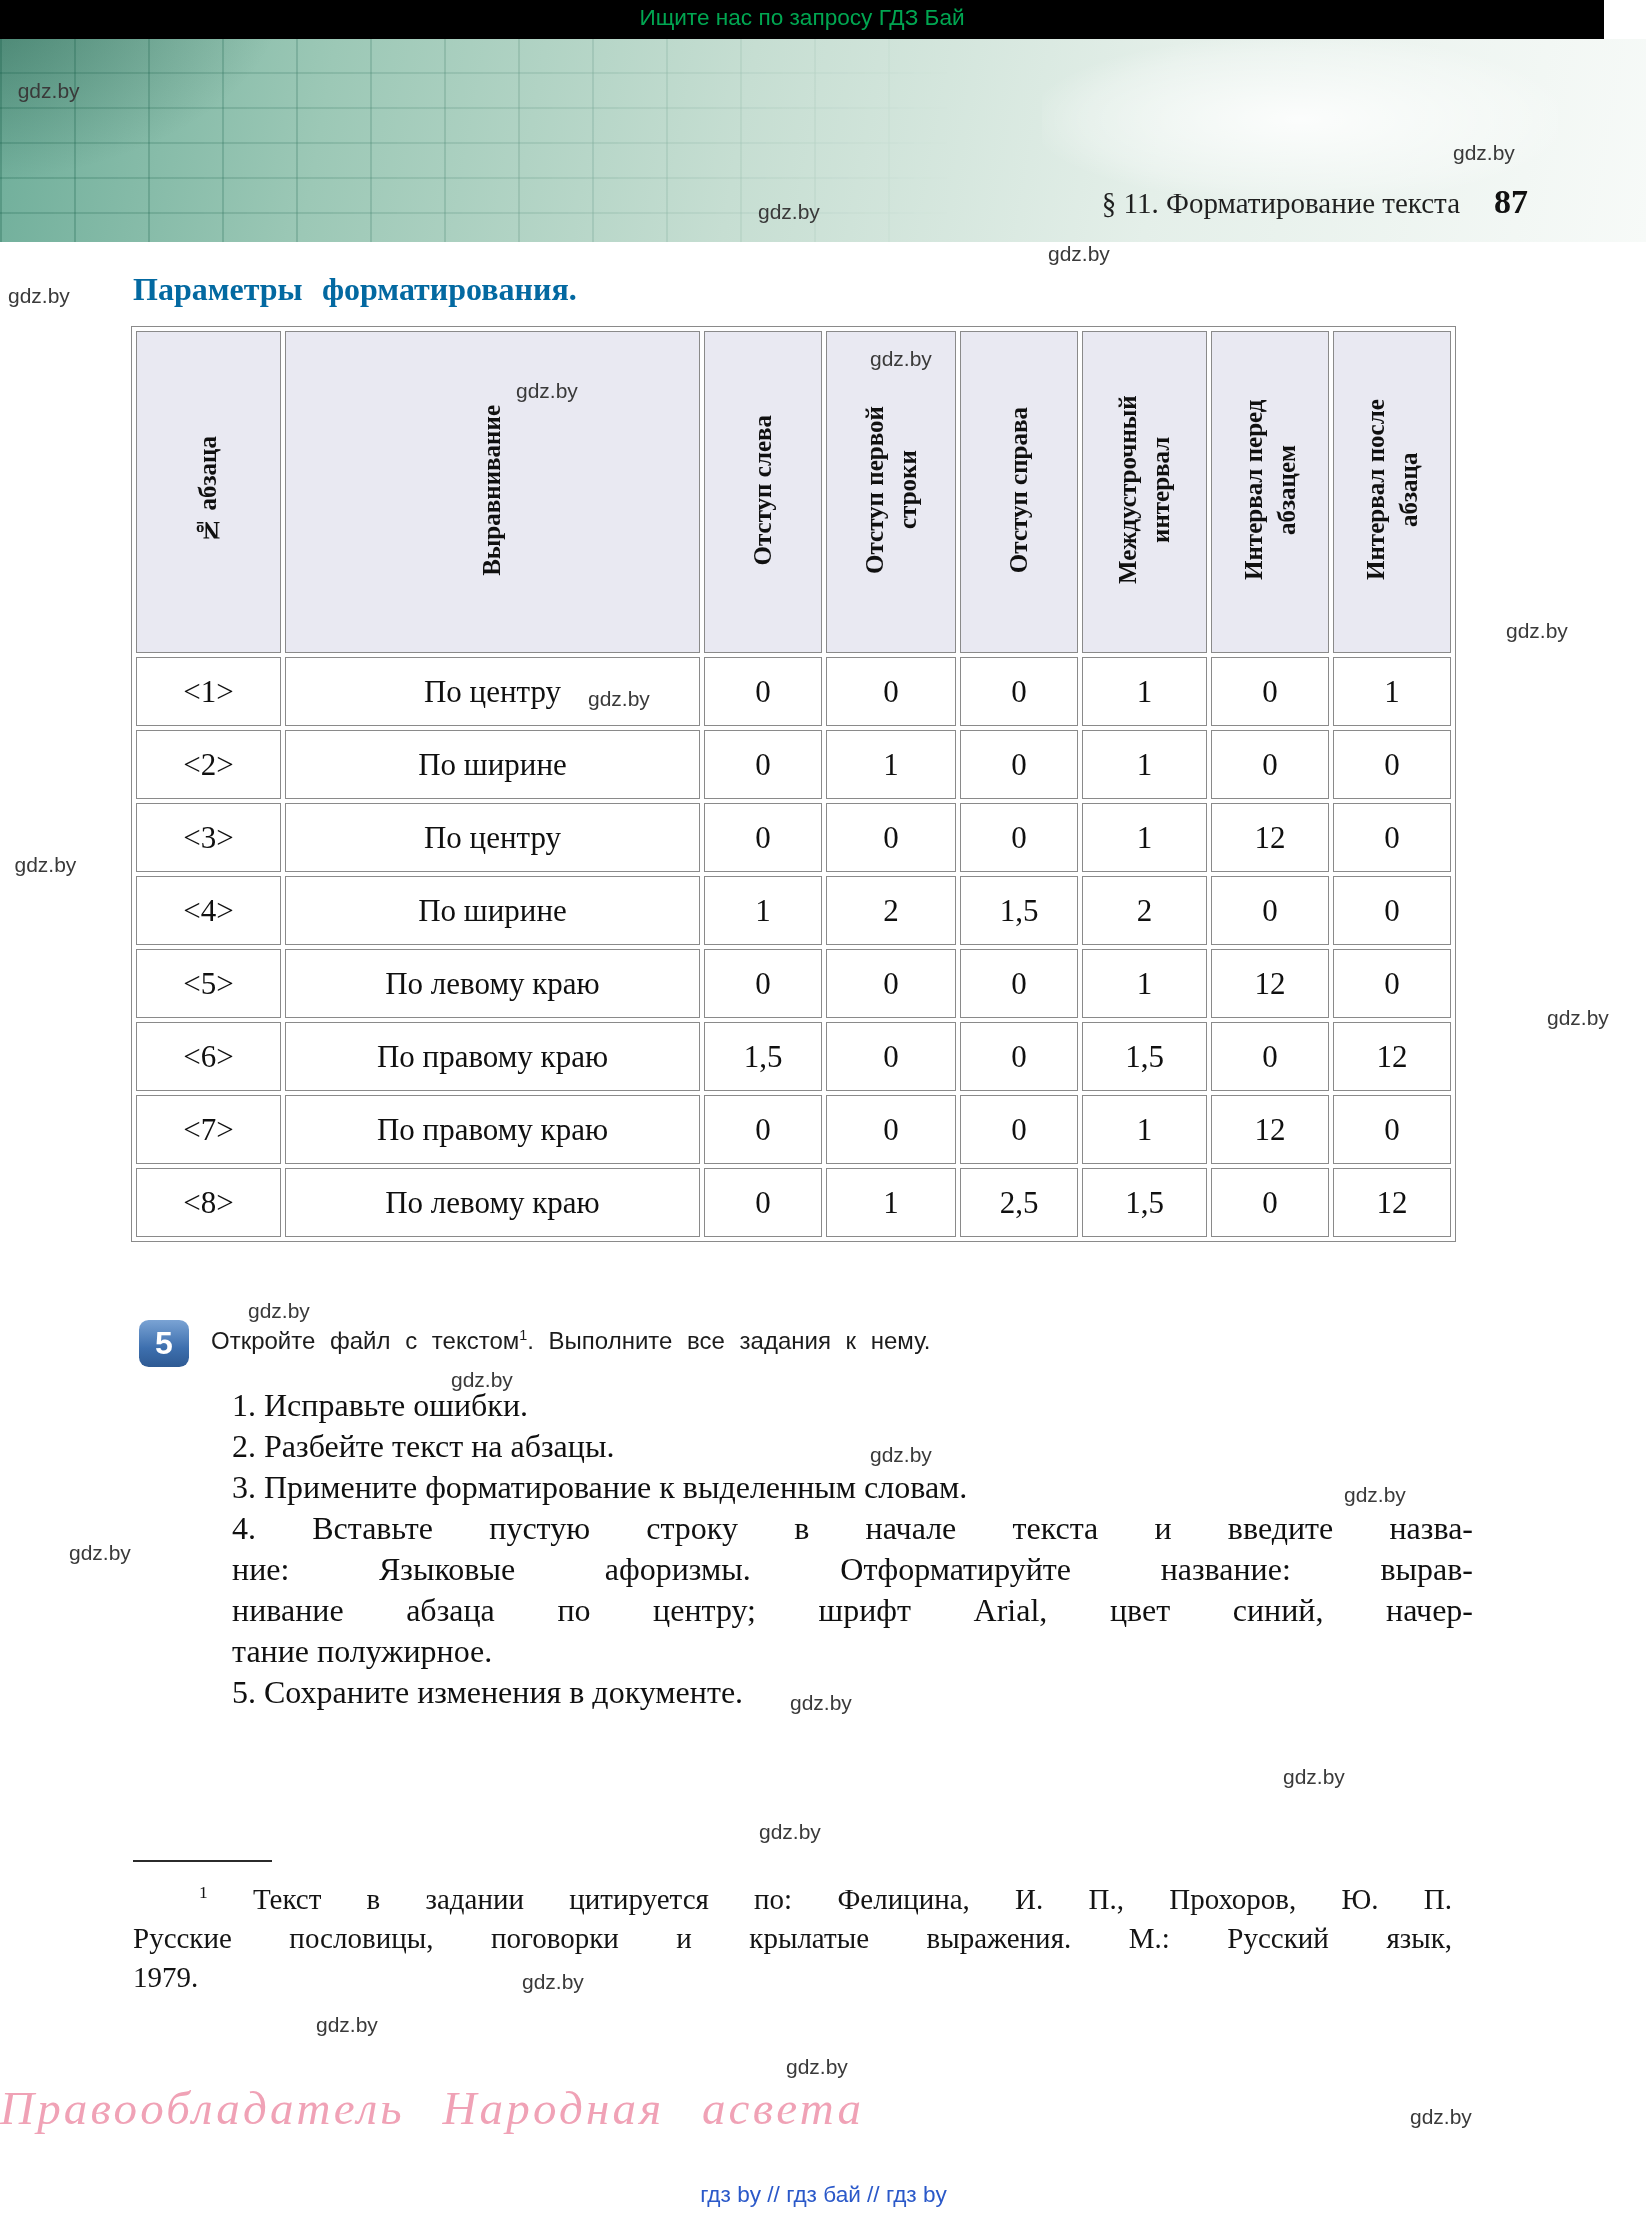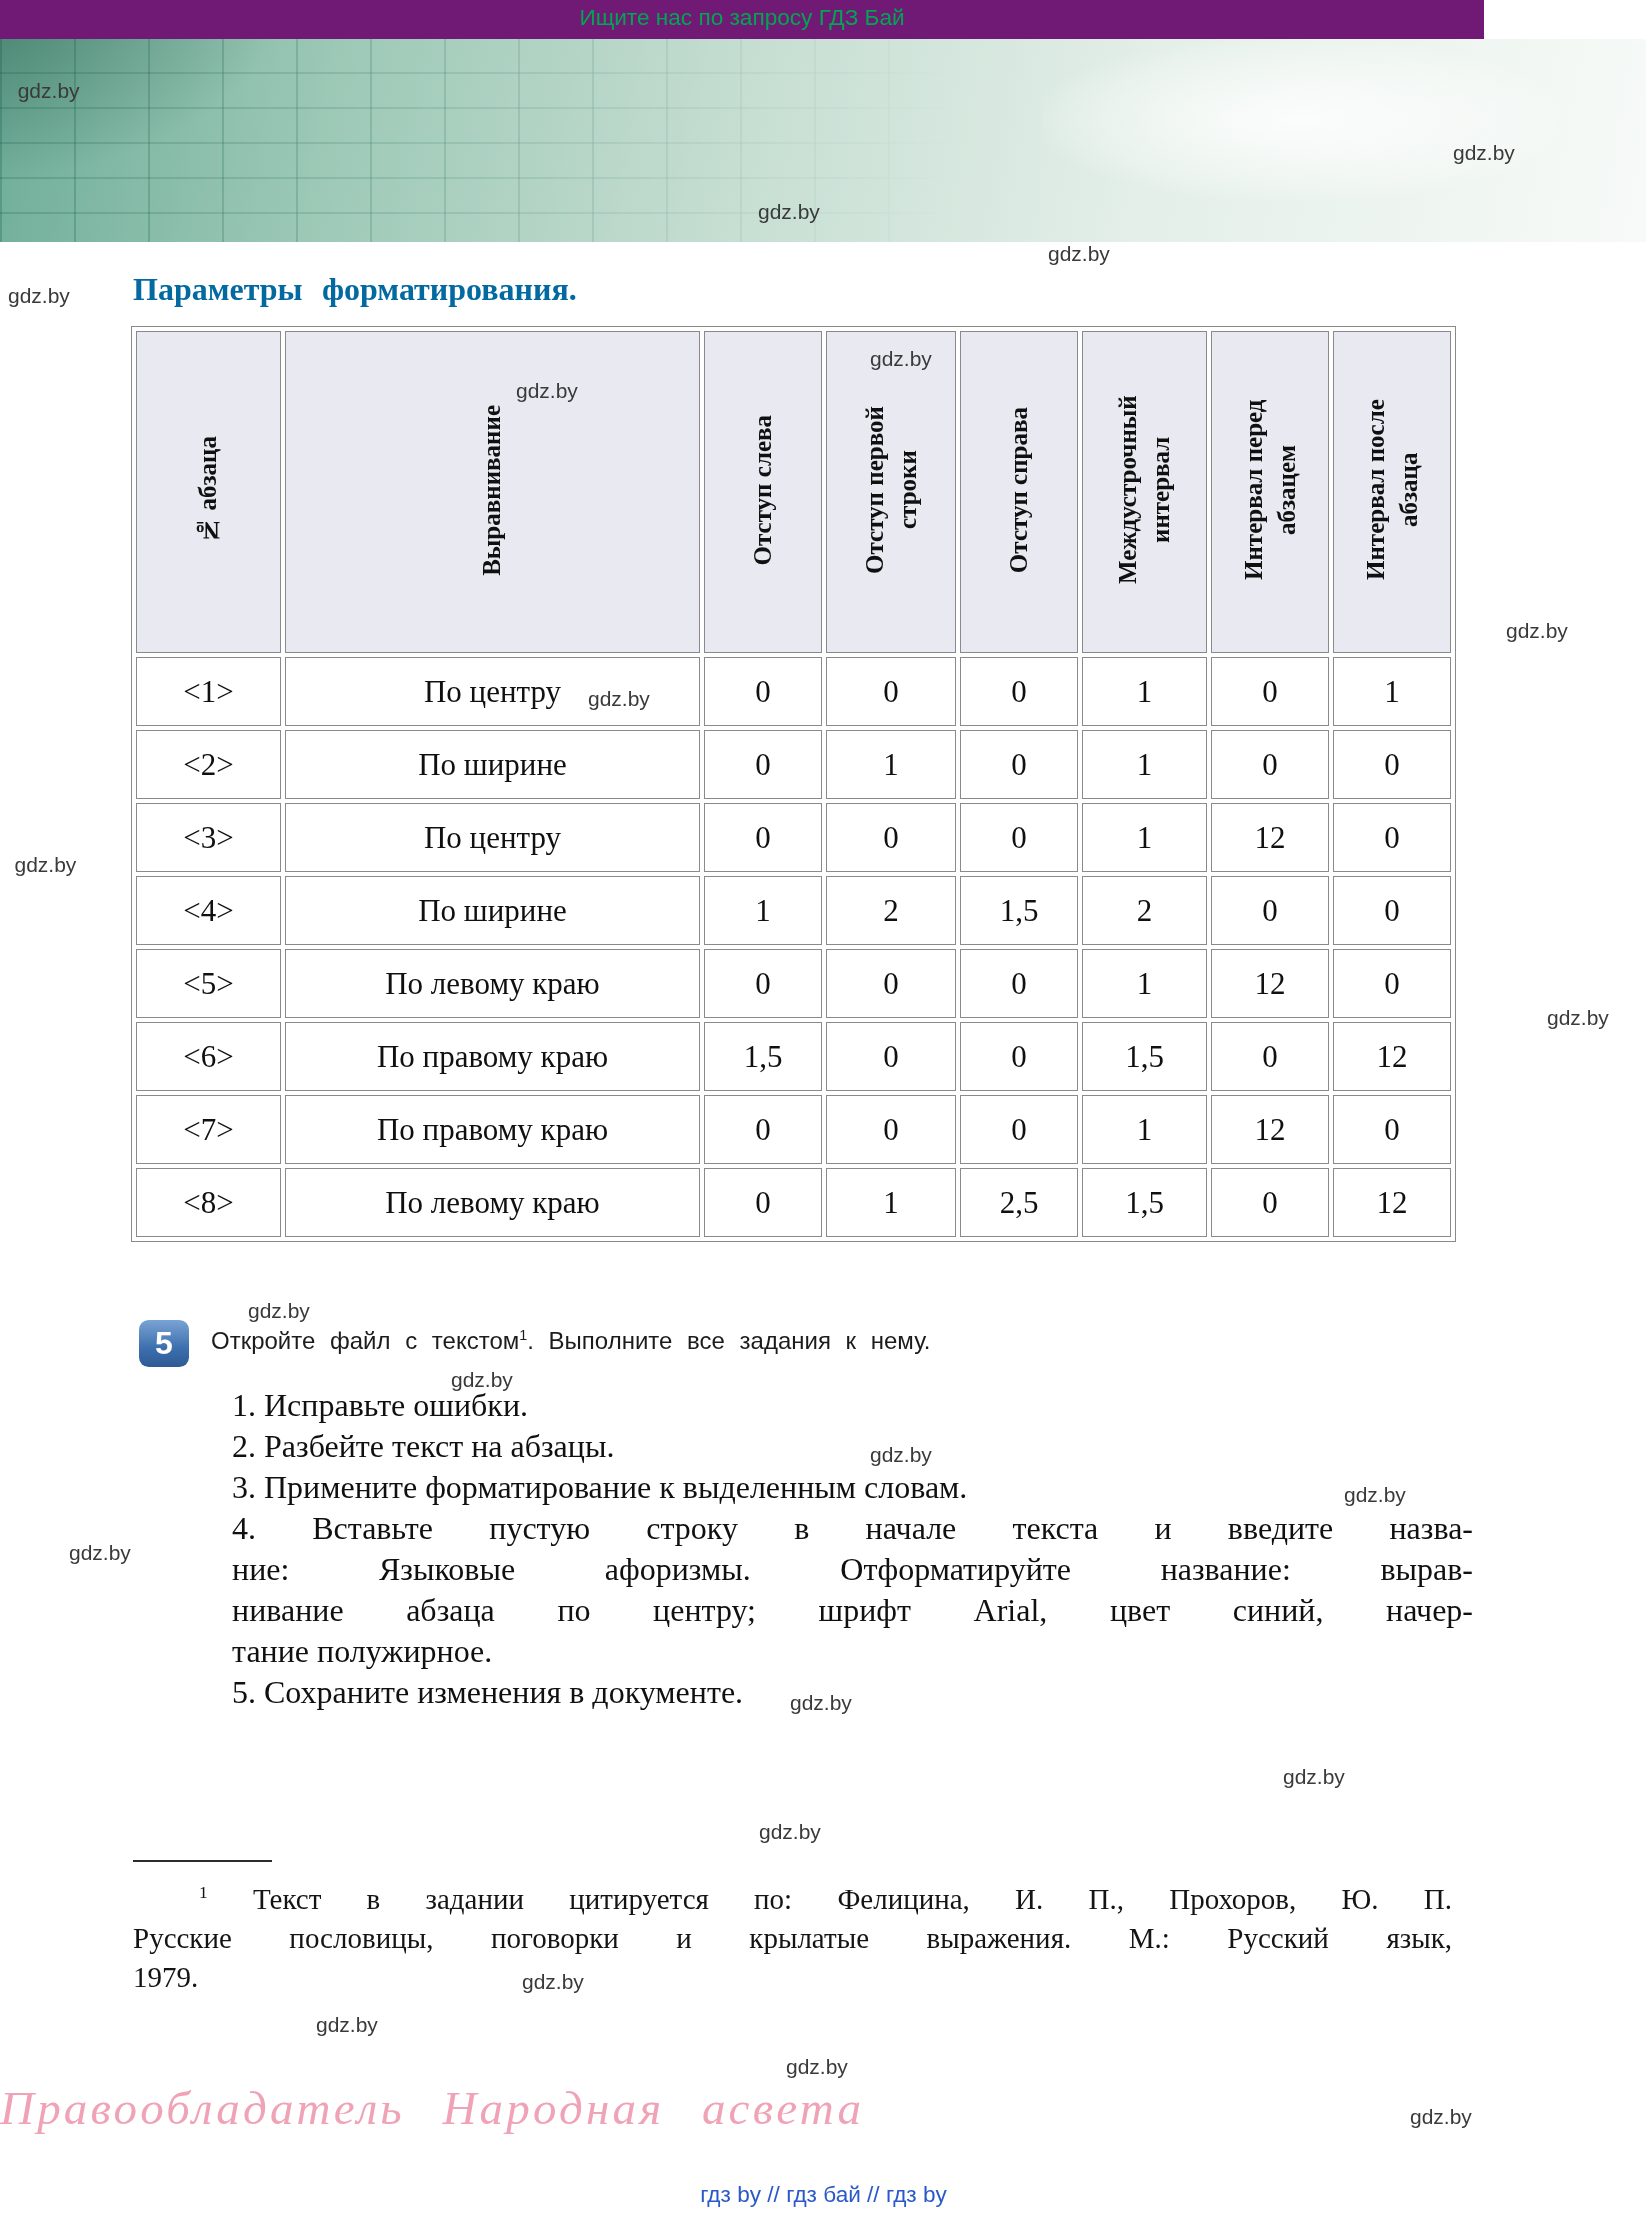--- a/index.html
+++ b/index.html
@@ -7,22 +7,22 @@
   body {
     position:relative;
     background:#ffffff;
     font-family:"Liberation Serif", serif;
     color:#141414;
     overflow:hidden;
   }
 
   
   .top-strip {
-    position:absolute; left:0; top:0; width:1484px; height:39px;
-    background:#701a75; text-align:center;
+    position:absolute; left:0; top:0; width:1604px; height:39px;
+    background:#000000; text-align:center;
   }
   .top-strip span {
     font-family:"Liberation Sans", sans-serif;
     font-size:22.6px; line-height:35px; color:#00a651;
   }
 
   
   .banner {
     position:absolute; left:0; top:39px; width:1647px; height:203px;
     background:
@@ -141,20 +141,24 @@
 </head>
 <body>
 
 <div class="top-strip">
   <span>Ищите нас по запросу ГДЗ Бай</span>
 </div>
 
 <div class="banner">
   <div class="circuit"></div>
   <div class="keyboard-ghost"></div>
+  <div class="runhead">
+    <span class="sec-title">§ 11. Форматирование текста</span>
+    <span class="page-num">87</span>
+  </div>
 </div>
 
 <div class="heading">Параметры форматирования.</div>
 
 <div class="tbl-wrap">
   <table class="params">
     <colgroup>
       <col style="width:145px">
         <col style="width:415px">
         <col style="width:118px">

